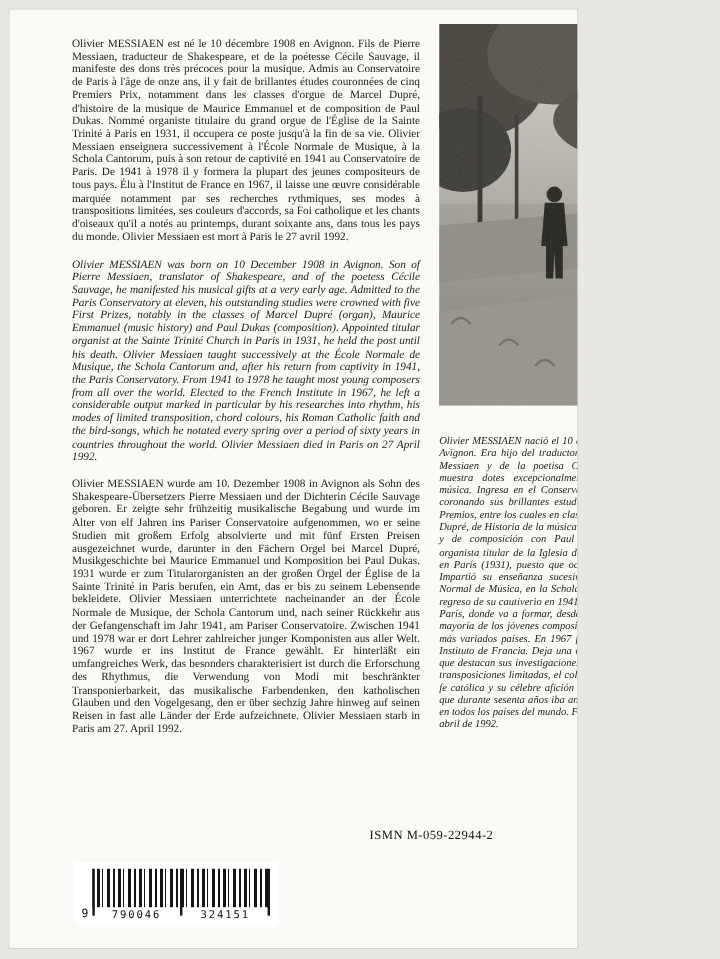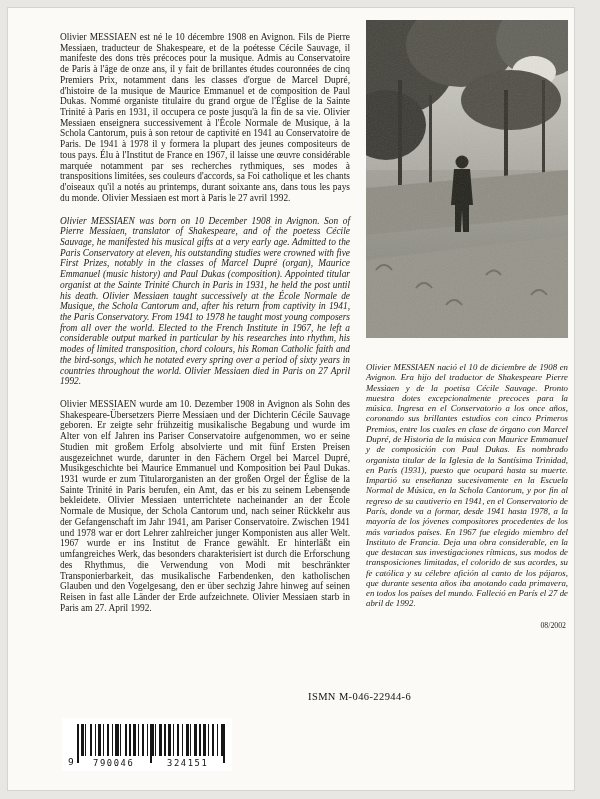--- a/index.html
+++ b/index.html
@@ -1,17 +1,17 @@
 <!DOCTYPE html>
 <html><head>
 <meta charset="utf-8">
 <style>
   html,body{margin:0;padding:0;width:600px;height:799px;background:#e8e7e3;
     font-family:"Liberation Serif",serif;-webkit-font-smoothing:antialiased;}
-  .page{position:absolute;left:7px;top:7px;width:568px;height:784px;background:#fbfaf7;
+  .page{position:absolute;left:7px;top:7px;width:475px;height:784px;background:#fbfaf7;
     border:1px solid #d6d4ce;box-sizing:border-box;overflow:hidden;}
   .columns{position:absolute;left:52px;top:12px;width:508px;display:flex;gap:16px;}
   .col-left{width:290px;padding-top:12px;}
   .col-right{width:202px;position:relative;}
   .para{margin:0 0 12px 0;font-size:9.4px;line-height:1.14;text-align:justify;color:#1d1c1a;}
   .italic{font-style:italic;}
   .spanish{font-size:8.8px;line-height:1.17;margin-top:24px;font-style:italic;}
   .photo-wrap{position:relative;width:202px;height:318px;}
   .photo{width:202px;height:318px;background:#b9b7b0;overflow:hidden;}
   .photo svg{display:block;width:100%;height:100%;}
@@ -89,21 +89,21 @@
           </svg>
         </div>
         <div class="photo-credit">Photo : Archives Leduc</div>
       </div>
       <p class="para italic spanish">Olivier MESSIAEN nació el 10 de diciembre de 1908 en Avignon. Era hijo del traductor de Shakespeare Pierre Messiaen y de la poetisa Cécile Sauvage. Pronto muestra dotes excepcionalmente precoces para la música. Ingresa en el Conservatorio a los once años, coronando sus brillantes estudios con cinco Primeros Premios, entre los cuales en clase de órgano con Marcel Dupré, de Historia de la música con Maurice Emmanuel y de composición con Paul Dukas. Es nombrado organista titular de la Iglesia de la Santísima Trinidad, en París (1931), puesto que ocupará hasta su muerte. Impartió su enseñanza sucesivamente en la Escuela Normal de Música, en la Schola Cantorum, y por fin al regreso de su cautiverio en 1941, en el Conservatorio de París, donde va a formar, desde 1941 hasta 1978, a la mayoría de los jóvenes compositores procedentes de los más variados países. En 1967 fue elegido miembro del Instituto de Francia. Deja una obra considerable, en la que destacan sus investigaciones rítmicas, sus modos de transposiciones limitadas, el colorido de sus acordes, su fe católica y su célebre afición al canto de los pájaros, que durante sesenta años iba anotando cada primavera, en todos los países del mundo. Falleció en París el 27 de abril de 1992.</p>
       <div class="edition-date">08/2002</div>
     </div>
 
   </div>
 
-  <div class="ismn">ISMN M-046-22944-6</div>
+  <div class="ismn">ISMN M-059-22944-2</div>
 
   <div class="barcode">
     <div class="bc-row">
       <span class="bc-lead">9</span>
       <div class="bc-inner">
         <div class="bc-bars"></div>
         <span class="bc-guard g-l"></span>
         <span class="bc-guard g-m"></span>
         <span class="bc-guard g-r"></span>
         <div class="bc-nums">

